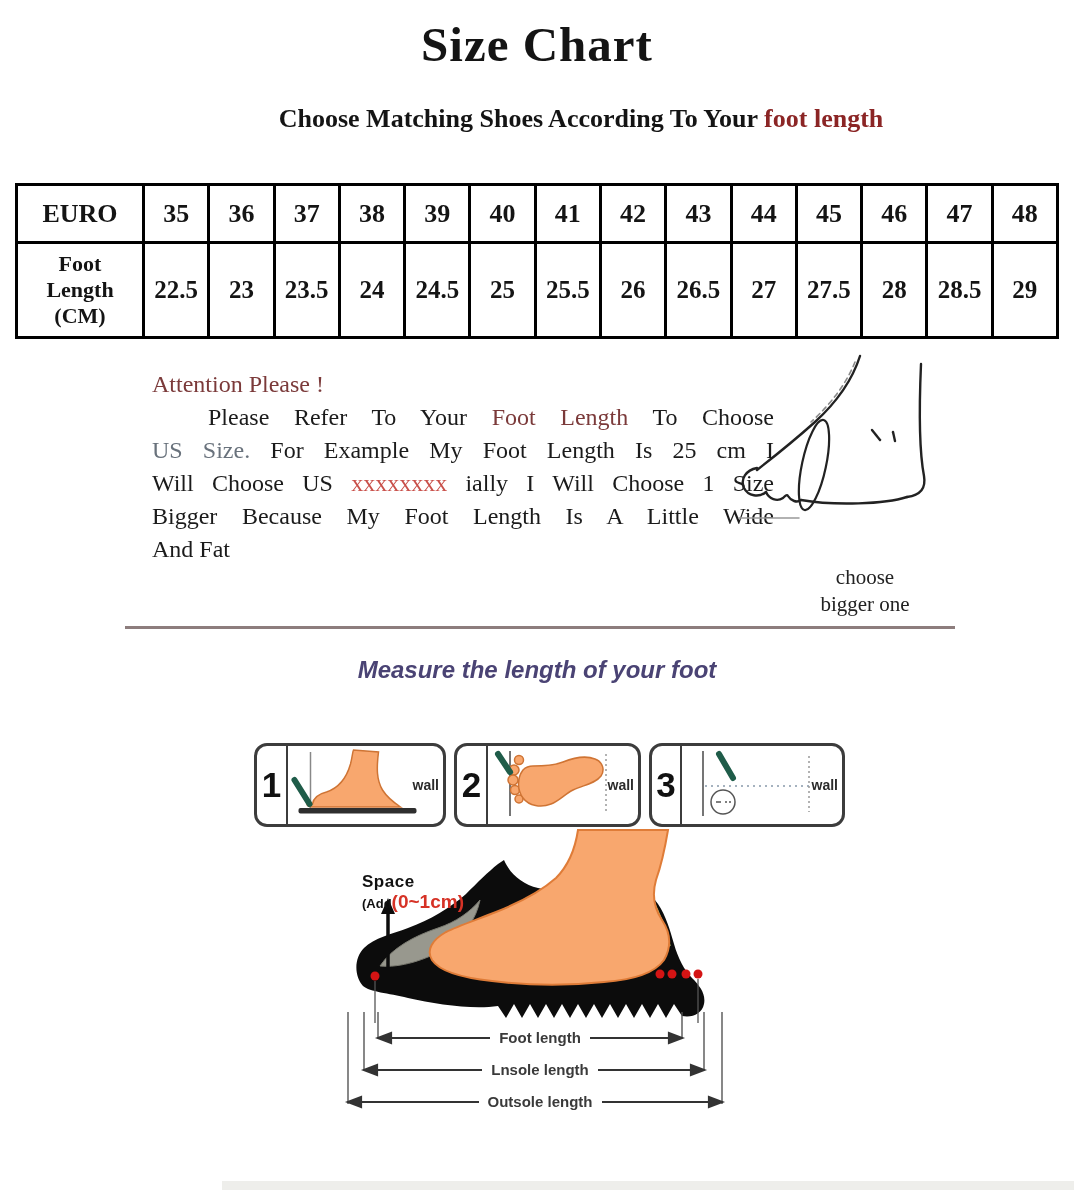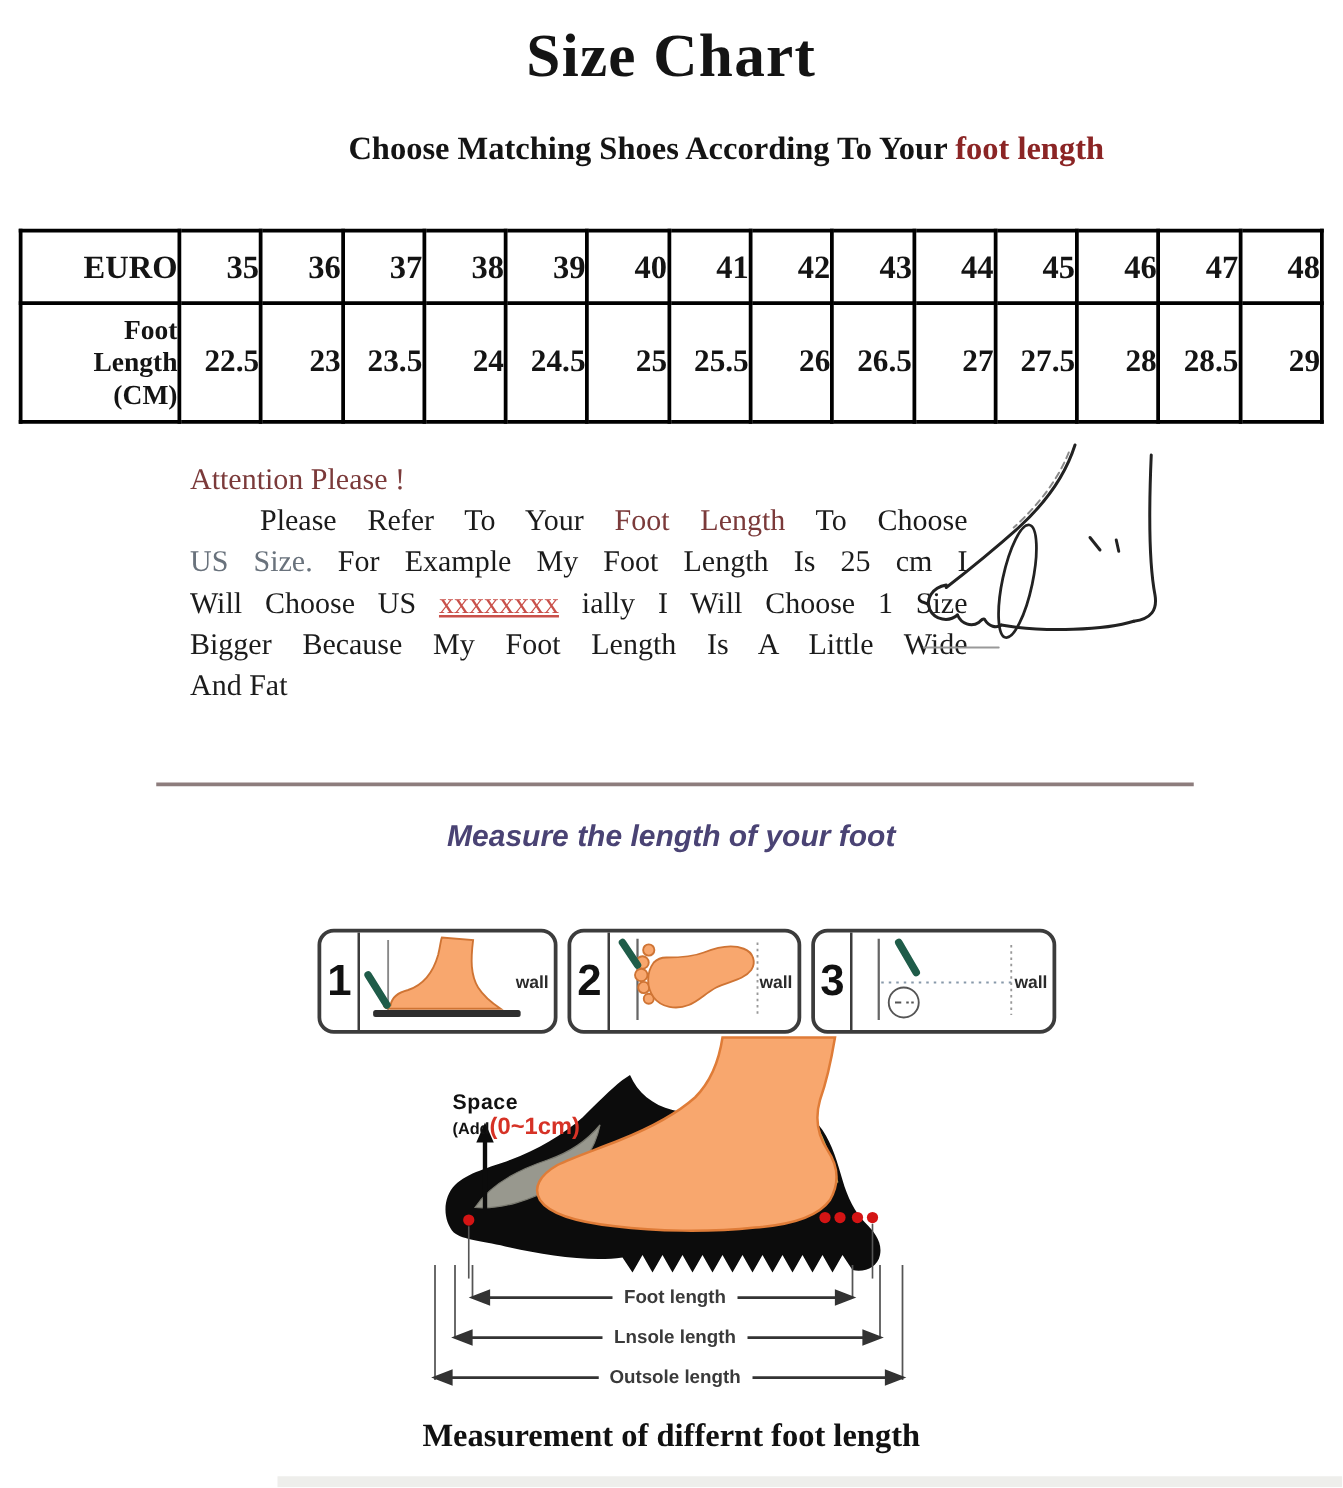--- a/index.html
+++ b/index.html
@@ -9,36 +9,36 @@
   
   .page-title{position:absolute;top:16px;left:0;width:100%;text-align:center;
               font-size:49px;font-weight:bold;letter-spacing:1px;}
   .subtitle{position:absolute;top:104px;left:0;width:100%;text-align:center;
             font-size:26px;font-weight:bold;padding-left:44px;}
   .subtitle .hl{color:#8b2525;}
 
   
   .size-table-wrap{position:absolute;left:15px;top:183px;width:1044px;}
   table.size-table{border-collapse:collapse;width:1044px;table-layout:fixed;background:#fff;}
-  table.size-table td{border:3px solid #000;text-align:right;vertical-align:middle;
+  table.size-table td{border:3px solid #000;text-align:center;vertical-align:middle;
                       font-weight:bold;font-size:26px;padding:0;}
   td.rowlabel{width:124px;font-size:27px;}
   td.rowlabel .lbl-line{display:block;font-size:22px;line-height:26px;}
   tr.euro-row td{height:55px;}
   tr.len-row td{height:92px;font-size:25px;}
 
   
   .attention{position:absolute;left:152px;top:368px;width:622px;
              font-size:24px;line-height:33px;color:#1b1b1b;}
   .attention .just{text-align:justify;text-align-last:justify;}
   .attn-heading{color:#7b3a3a;}
   .attn-indent{text-indent:56px;}
   .maroon{color:#7b3a3a;}
   .graytxt{color:#69727c;}
-  .redx{color:#c9504a;text-decoration:underline;}
+  .redx{color:#c9504a;}
 
   .foot-sketch{position:absolute;left:735px;top:350px;}
   .choose-caption{position:absolute;left:795px;top:564px;width:140px;text-align:center;
                   font-size:21px;line-height:27px;color:#222;}
 
   .divider{position:absolute;left:125px;top:626px;width:830px;height:3px;background:#8d7d7d;}
 
   
   .measure-heading{position:absolute;top:656px;left:0;width:100%;text-align:center;
                    font-family:"Liberation Sans",sans-serif;font-style:italic;font-weight:bold;
@@ -143,20 +143,24 @@
       <path d="M31,142 C34,149 42,152 48,148 C50,146 52,144 53,146 C56,151 62,153 66,150"></path>
       <path d="M66,150 C100,156 150,154 172,147"></path>
       <path d="M186,14 C184,60 184,100 189,126 C191,138 186,145 172,147"></path>
       <path d="M137,80 L145,90"></path>
       <path d="M158,82 L160,91"></path>
       <ellipse cx="79" cy="115" rx="12" ry="46" transform="rotate(12 79 115)" stroke-width="2.2"></ellipse>
       <line x1="4" y1="168" x2="64" y2="168" stroke="#999" stroke-width="1.5"></line>
     </g>
   </svg>
 
+  <div class="choose-caption">
+    <div>choose</div>
+    <div>bigger one</div>
+  </div>
 
   <div class="divider"></div>
 
   <div class="measure-heading">Measure the length of your foot</div>
 
   <div class="steps-row">
 
     <div class="step-panel" style="width:192px">
       <div class="step-number">1</div>
       <div class="step-art">
@@ -258,16 +262,15 @@
     <g stroke="#333" stroke-width="2.2" fill="#333">
       <line x1="28" y1="90" x2="382" y2="90"></line>
       <polygon points="18,90 31,85 31,95"></polygon>
         <polygon points="392,90 379,85 379,95"></polygon>
     </g>
   </svg>
   <div class="dim-label dim-foot"><span>Foot length</span></div>
   <div class="dim-label dim-insole"><span>Lnsole length</span></div>
   <div class="dim-label dim-outsole"><span>Outsole length</span></div>
 
-  <div class="measure-footer">Measurement of differnt foot length</div>
 
   <div class="next-image-edge"></div>
 </div>
 
 </body></html>

